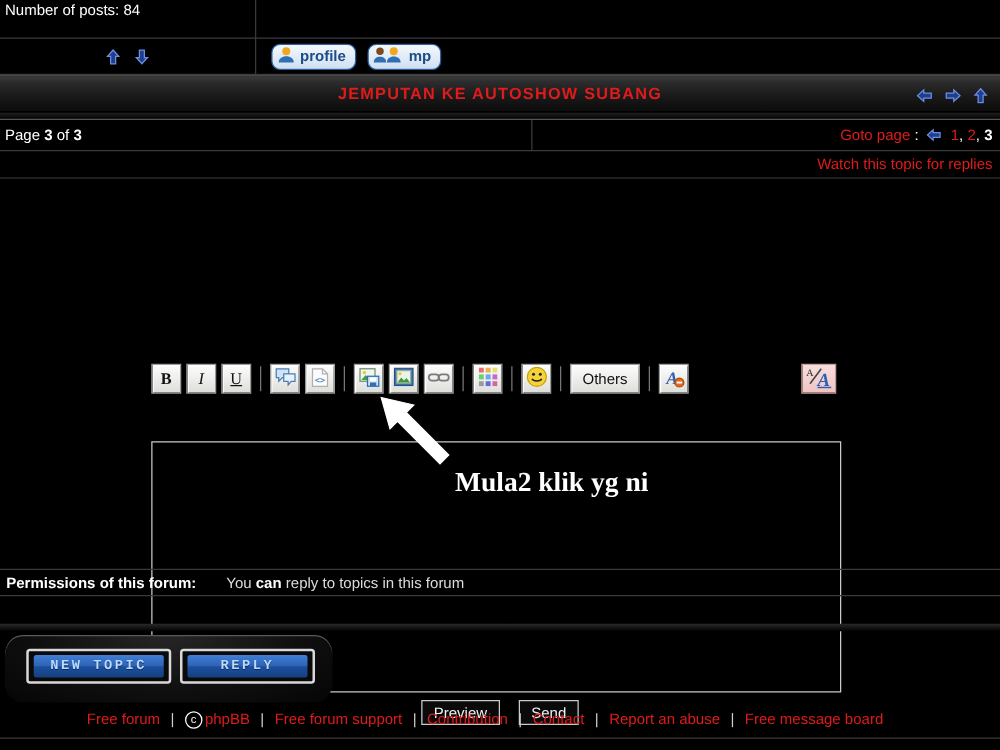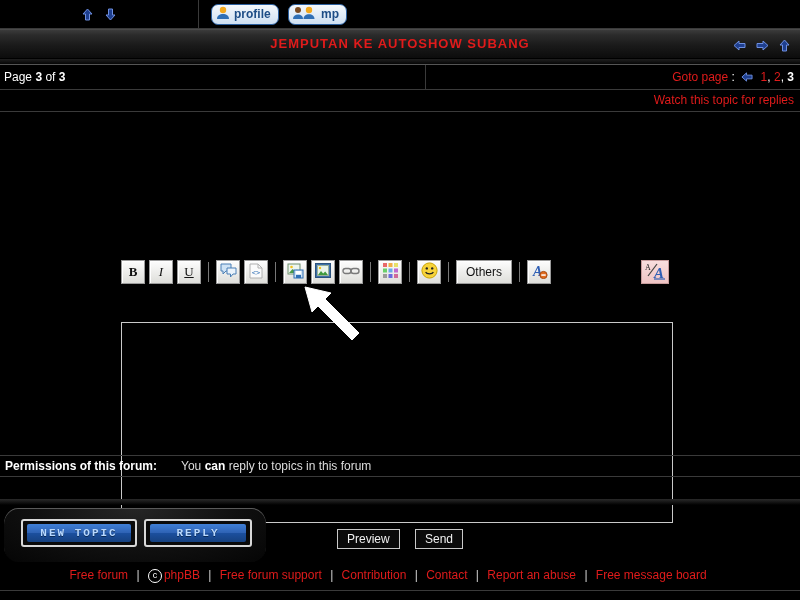--- a/index.html
+++ b/index.html
@@ -196,20 +196,26 @@
   }
   .footline{position:absolute;left:0;top:590px;width:800px;height:1px;background:#3a3a3a;}
 </style>
 </head>
 <body>
 
 <div class="page">
 
   <table class="post-table">
     <tbody>
+        <tr>
+      <td class="post-cell-left">
+        <span class="numposts">Number of posts: 84</span>
+      </td>
+      <td class="post-cell-right"></td>
+    </tr>
     <tr>
       <td class="btnrow-left">
         <span class="arr">
           <svg width="13" height="13" viewBox="0 0 13 13">
                 <path d="M6.5 1 L11 6 H8.5 V12 H4.5 V6 H2 Z" fill="#1e3f8f" stroke="#6e8fe0" stroke-width="1"></path>
               </svg>
         </span>
         <span class="arr">
           <svg width="13" height="13" viewBox="0 0 13 13">
                 <path d="M6.5 12 L11 7 H8.5 V1 H4.5 V7 H2 Z" fill="#1e3f8f" stroke="#6e8fe0" stroke-width="1"></path>
@@ -412,20 +418,21 @@
     </div>
 
     <div class="msgbox"></div>
 
     <svg class="arrowlayer">
       <g>
         <path d="M305 175 L312 200 L318 194 L352 228 L359 221 L325 187 L331 181 Z" fill="#ffffff" stroke="#ffffff" stroke-width="1"></path>
       </g>
     </svg>
 
+    <div class="annot">Mula2 klik yg ni</div>
 
     <div class="actionrow">
       <span class="abtn">Preview</span>
       <span class="abtn">Send</span>
     </div>
   </div>
 
   <div class="permbar">
     <span class="permlabel">Permissions of this forum:</span>
     <span class="permtext"><span>You </span><b>can</b><span> reply to topics in this forum</span></span>

